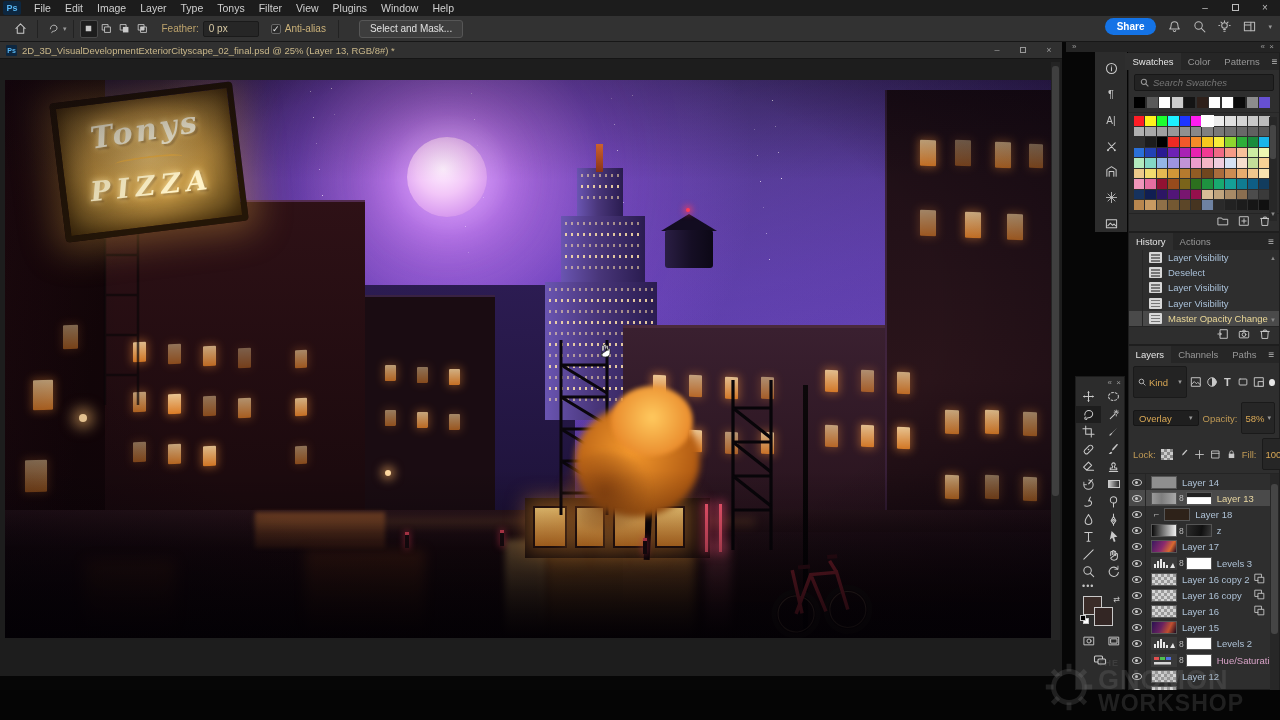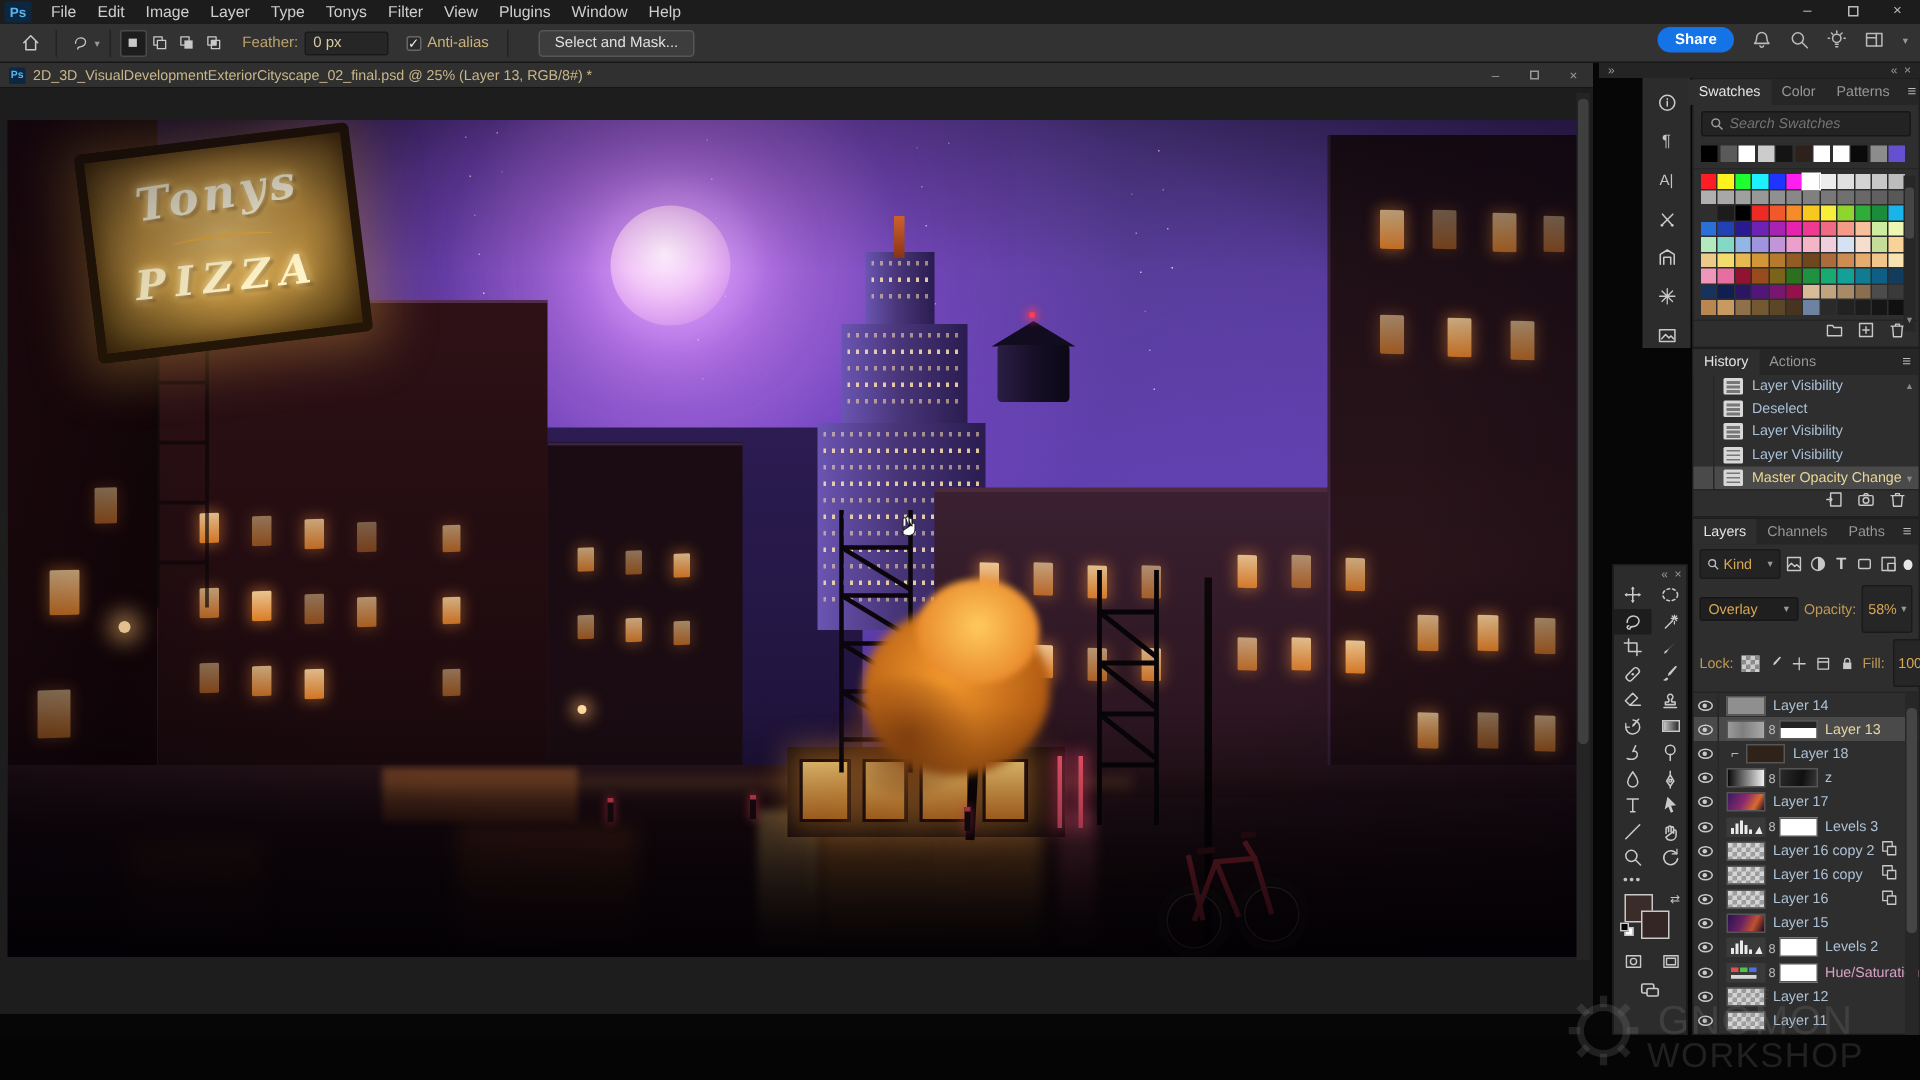--- a/index.html
+++ b/index.html
@@ -144,21 +144,21 @@
   .hrow { height:15.2px; display:flex; align-items:center; font-size:9.5px; color:#a9c0d8; }
   .hrow.sel { background:#4a4a4a; color:#ead796; }
   .hchk { width:14px; height:100%; border-right:1px solid #262626; flex:none; }
   .hico { width:13px; height:11px; margin:0 6px 0 6px; background:#d8d8d8; border-radius:1px; position:relative; flex:none; }
   .hico::after { content:""; position:absolute; left:2px; top:2px; right:2px; height:1.5px; background:#777;
                  box-shadow:0 3px 0 #777, 0 6px 0 #777; }
 
   
   .fl-row { display:flex; align-items:center; gap:3px; padding:3px 4px 2px 4px; }
   .kindbox { display:flex; align-items:center; gap:3px; background:#232323; border:1px solid #1a1a1a;
-             border-radius:2px; height:20px; padding:0 4px; width:62px; color:#d9a855; font-size:9.5px; }
+             border-radius:2px; height:32px; padding:0 4px; width:62px; color:#d9a855; font-size:9.5px; }
   .fl-ic { width:15px; height:15px; display:flex; align-items:center; justify-content:center; }
   .blend-row { display:flex; align-items:center; gap:4px; padding:2px 4px 3px 4px; font-size:9.5px; }
   .blendbox { background:#1f1f1f; border:1px solid #161616; border-radius:2px; height:16px; width:74px;
               color:#d9a855; display:flex; align-items:center; padding:0 5px; justify-content:space-between; }
   .opac-lab { color:#c09a55; }
   .opacbox { background:#262626; border:1px solid #1a1a1a; border-radius:2px; height:32px; padding:0 3px;
              color:#d9a855; display:flex; align-items:center; gap:3px; }
   .lock-row { display:flex; align-items:center; gap:5px; padding:1px 4px 3px 4px; font-size:9.5px;
               border-bottom:1px solid #242424; color:#c09a55; }
   .lockic { width:14px; height:13px; display:flex; align-items:center; justify-content:center; }
@@ -196,21 +196,21 @@
   .l-scroll i { position:absolute; left:1px; top:10px; width:7px; height:150px; background:#454545; border-radius:3px; }
   .lfoot { height:17px; display:flex; align-items:center; justify-content:space-between; padding:0 8px 0 10px;
            border-top:1px solid #242424; }
   .fxtxt { color:#c9c9c9; font-size:10px; font-style:italic; font-weight:bold; }
 
   
   .bottomstrip { position:absolute; left:0; top:690px; width:1280px; height:30px; background:#050505; z-index:30; }
   .wm { position:absolute; right:4px; bottom:0px; width:236px; height:66px; z-index:50; display:flex;
         align-items:center; opacity:.8; pointer-events:none; }
   .wm-gear { width:58px; height:58px; flex:none; }
-  .wm-txt { color:rgba(130,130,130,.28); font-weight:normal; line-height:.95;text-align:center; }
+  .wm-txt { color:rgba(130,130,130,.28); font-weight:bold; line-height:.95; }
   .wm-the { font-size:9px; letter-spacing:1px; display:block; color:rgba(130,130,130,.25); }
   .wm-l1 { font-size:27px; letter-spacing:1px; display:block; }
   .wm-l2 { font-size:23px; letter-spacing:1px; display:block; }
 </style>
 </head>
 <body>
 
 <div class="app">
 
   <div class="menubar">

